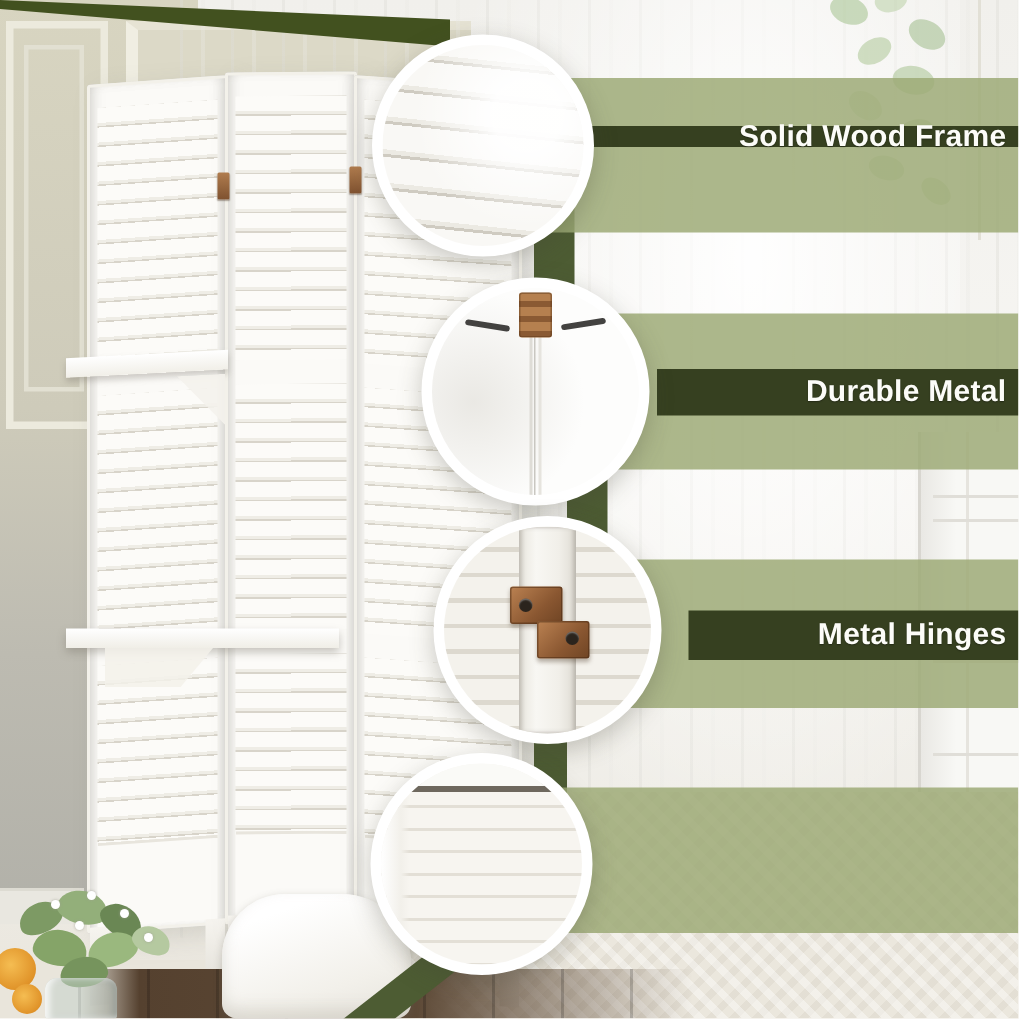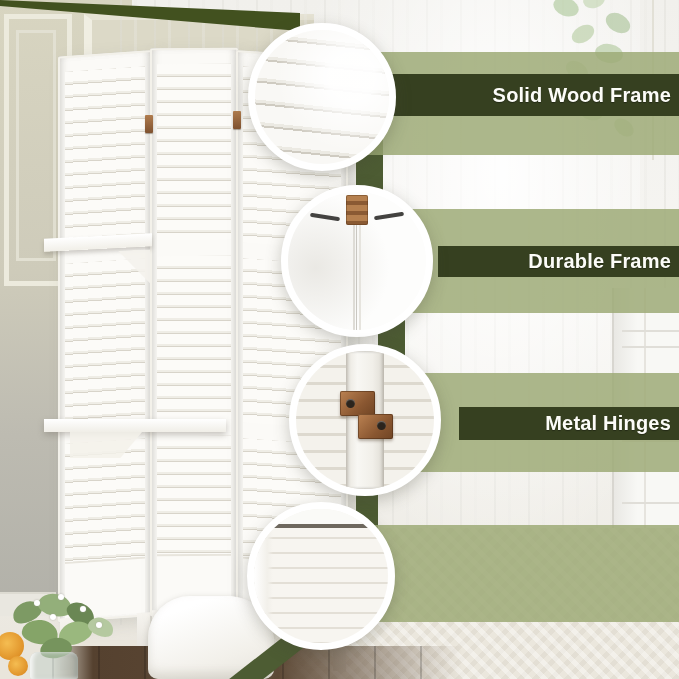--- a/index.html
+++ b/index.html
@@ -85,21 +85,21 @@
   .ribbon-v1{left:356px;top:95px;width:27px;height:115px;}
   .ribbon-v2{left:378px;top:318px;width:27px;height:46px;}
   .ribbon-v3{left:356px;top:470px;width:22px;height:75px;}
   .ribbon-bottom{left:225px;top:648px;width:95px;height:21px;transform:rotate(-38deg);}
 
   
   .band-light{position:absolute;right:0;background:rgba(157,170,119,.85);}
   .band-dark{position:absolute;right:0;background:#364020;color:#fcfcf8;
     display:flex;align-items:center;justify-content:flex-end;padding-right:8px;
     font-size:20px;font-weight:700;letter-spacing:.2px;text-shadow:0 1px 1px rgba(0,0,0,.35);}
-  .g1-light{left:300px;top:52px;height:103px;} .g1-dark{left:322px;top:74px;height:42px;}
+  .g1-light{left:300px;top:52px;height:103px;} .g1-dark{left:322px;top:84px;height:14px;}
   .g2-light{left:340px;top:209px;height:104px;} .g2-dark{left:438px;top:246px;height:31px;}
   .g3-light{left:350px;top:373px;height:99px;}  .g3-dark{left:459px;top:407px;height:33px;}
   .g4-light{left:300px;top:525px;height:97px;}  .g4-dark{left:360px;top:558px;height:32px;}
 
   
   .callout{position:absolute;border:7px solid #fff;border-radius:50%;overflow:hidden;background:#fff;
     box-shadow:0 5px 16px rgba(70,70,55,.28);}
   .c1{left:248px;top:23px;width:134px;height:134px;}
   .c2{left:281px;top:185px;width:138px;height:138px;}
   .c3{left:289px;top:344px;width:138px;height:138px;}
@@ -238,21 +238,21 @@
   <div class="abs ribbon ribbon-v2"></div>
   <div class="abs ribbon ribbon-v3"></div>
   <div class="abs ribbon ribbon-bottom"></div>
 
   <div class="band-light g1-light"></div>
   <div class="band-dark g1-dark">
     <span>Solid Wood Frame</span>
   </div>
   <div class="band-light g2-light"></div>
   <div class="band-dark g2-dark">
-    <span>Durable Frame</span>
+    <span>Durable Metal</span>
   </div>
   <div class="band-light g3-light"></div>
   <div class="band-dark g3-dark">
     <span>Metal Hinges</span>
   </div>
   <div class="band-light g4-light"></div>
 
   <div class="callout c1">
     <div class="c1-inner"></div>
   </div>

